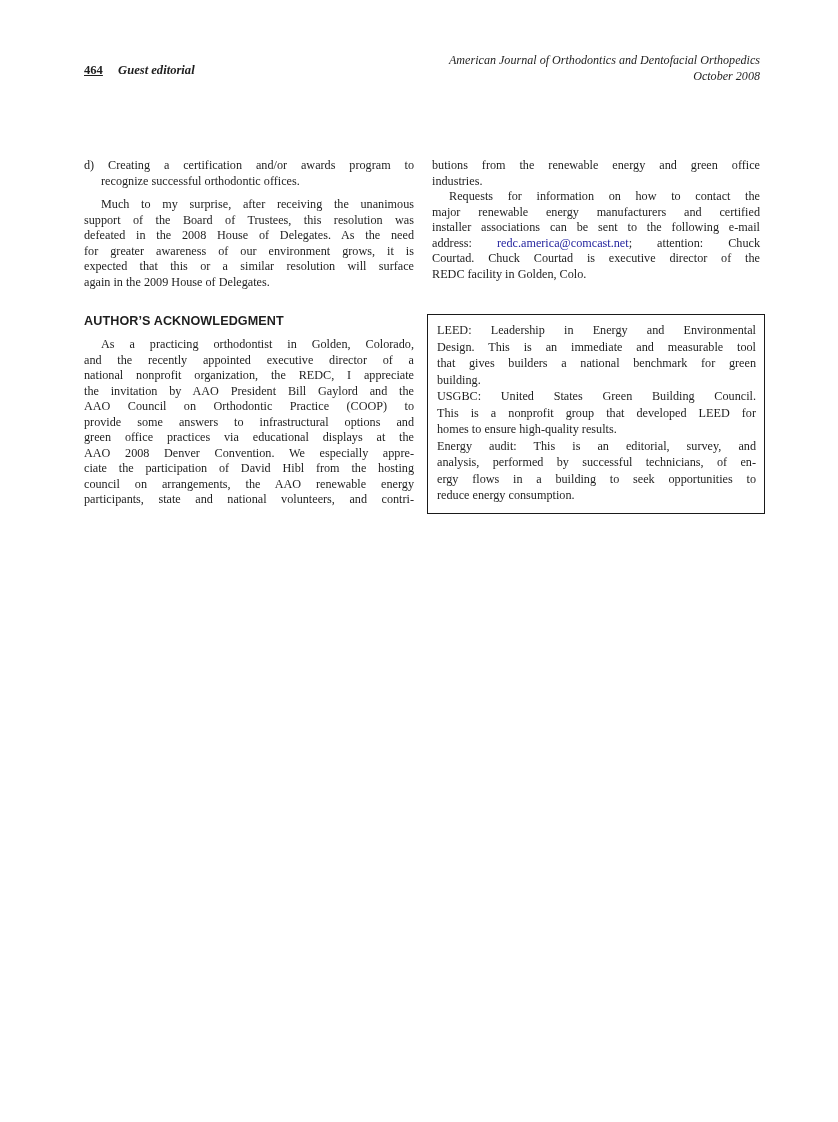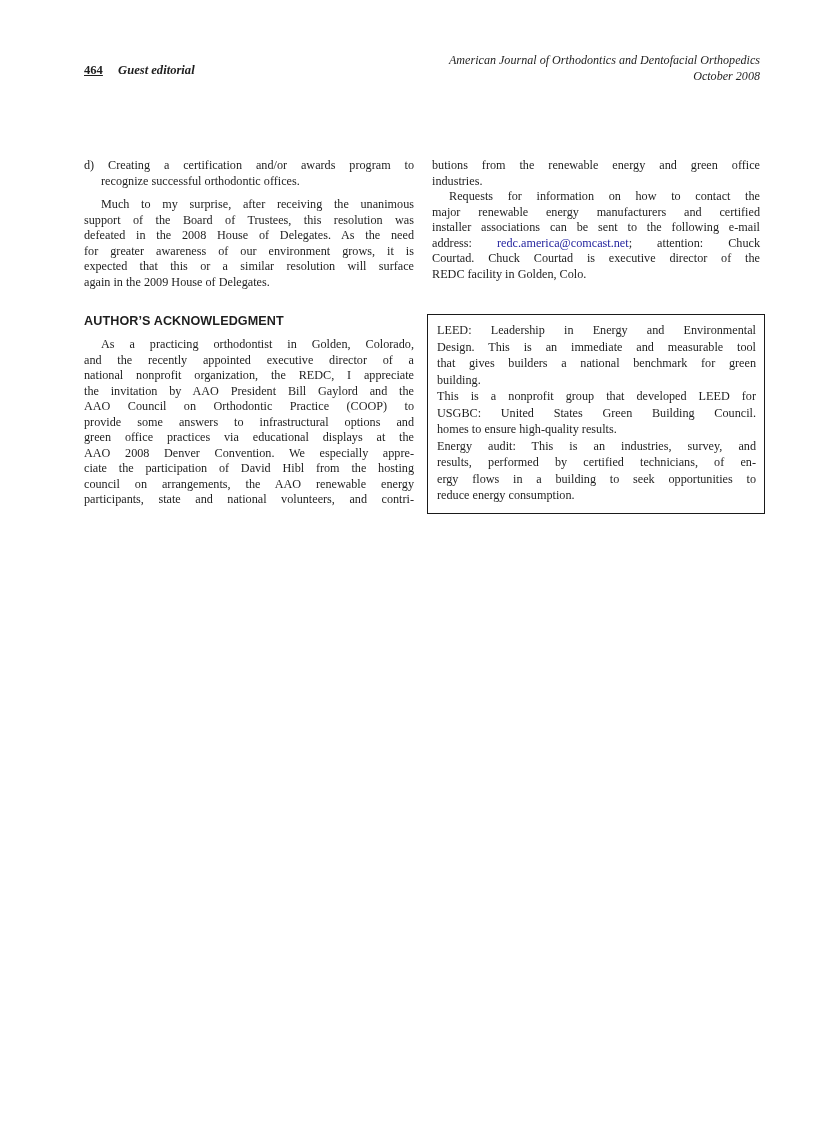--- a/index.html
+++ b/index.html
@@ -125,26 +125,26 @@
         <div class="line last">REDC facility in Golden, Colo.</div>
       </div>
     <div class="def-box">
       <div class="para">
           <div class="line">LEED: Leadership in Energy and Environmental</div>
           <div class="line">Design. This is an immediate and measurable tool</div>
           <div class="line">that gives builders a national benchmark for green</div>
           <div class="line last">building.</div>
         </div>
       <div class="para">
+          <div class="line">USGBC: United States Green Building Council.</div>
           <div class="line">This is a nonprofit group that developed LEED for</div>
-          <div class="line">USGBC: United States Green Building Council.</div>
           <div class="line last">homes to ensure high-quality results.</div>
         </div>
       <div class="para">
-          <div class="line">Energy audit: This is an industries, survey, and</div>
-          <div class="line">results, performed by certified technicians, of en-</div>
+          <div class="line">Energy audit: This is an editorial, survey, and</div>
+          <div class="line">analysis, performed by successful technicians, of en-</div>
           <div class="line">ergy flows in a building to seek opportunities to</div>
           <div class="line last">reduce energy consumption.</div>
         </div>
     </div>
   </div>
 
 </div>
 
 </body></html>

